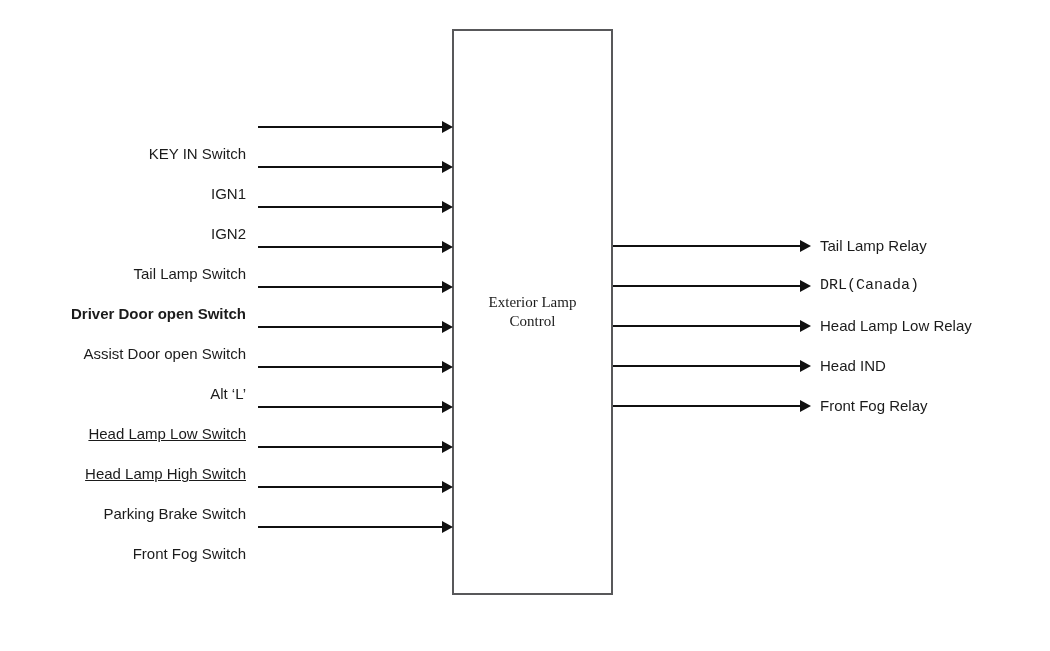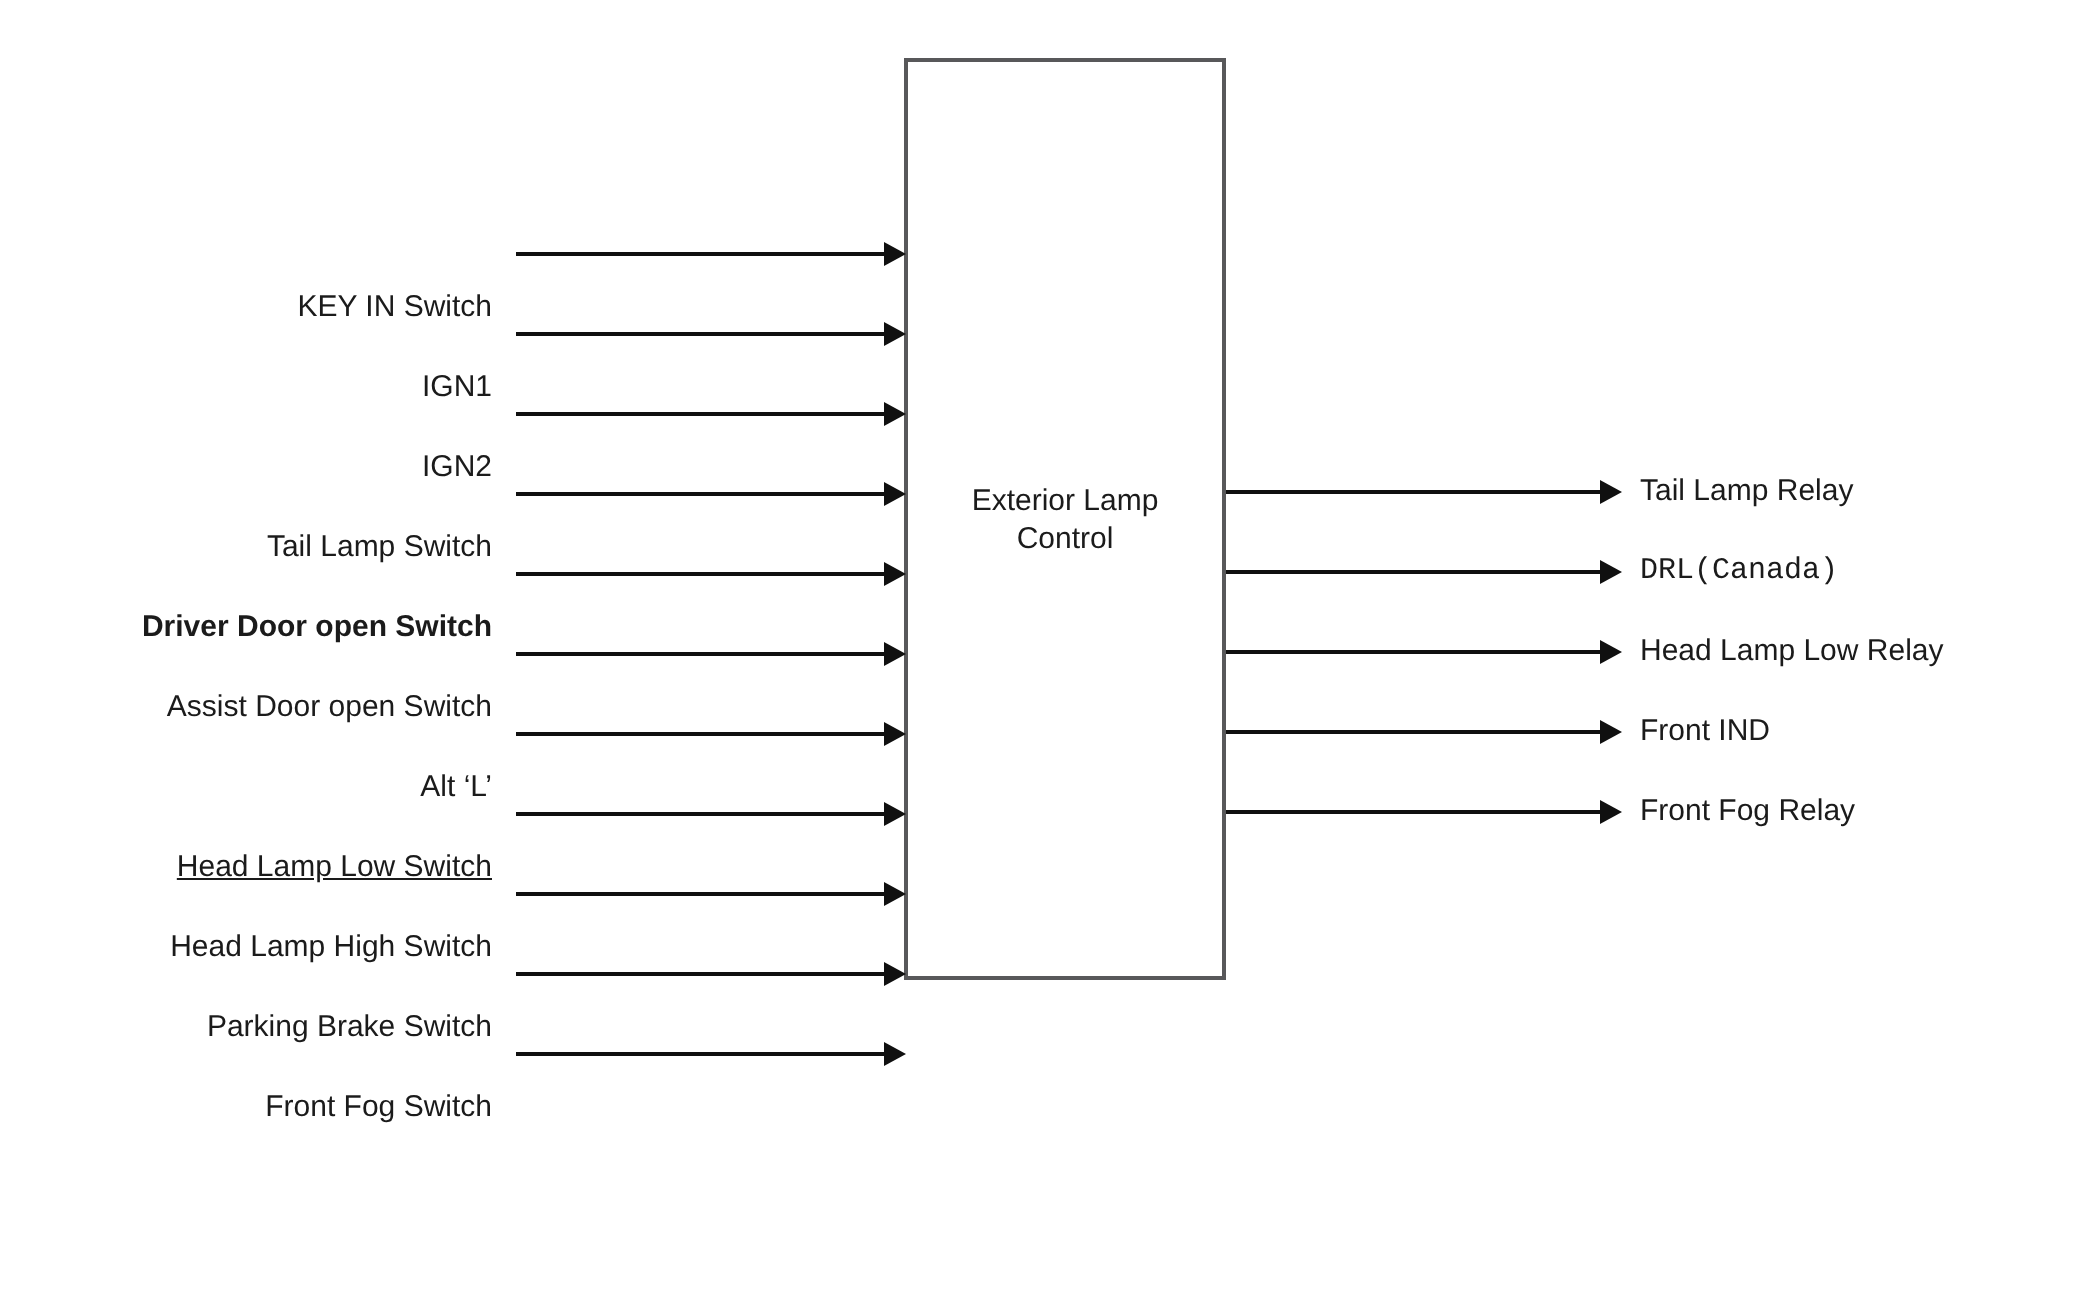--- a/index.html
+++ b/index.html
@@ -66,21 +66,21 @@
     border-bottom: 6px solid transparent;
     border-left: 11px solid #101010;
     top: -6px;
   }
 </style>
 </head>
 <body>
 
 <div id="canvas">
 
-  <div class="block" id="control-block" style="left: 452px; top: 29px; width: 161px; height: 461px; border-color: rgb(88, 88, 90);">
+  <div class="block" id="control-block" style="left: 452px; top: 29px; width: 161px; height: 566px; border-color: rgb(88, 88, 90); font-family: Liberation Serif, serif;">
     <span class="block-label">Exterior Lamp
 Control</span>
   </div>
 
   <div id="inputs-layer">
       <div class="signal" style="top: 127px; left: 0px; width: 100%;">
         <div class="sig-line" style="left: 258px; width: 185px; background: rgb(16, 16, 16);"></div>
         <div class="sig-arrow" style="left: 442px; border-left-color: rgb(16, 16, 16);"></div>
         <span class="sig-label right-align" style="left: 246px; color: rgb(27, 27, 27);">KEY IN Switch</span>
       </div>
@@ -115,21 +115,21 @@
         <span class="sig-label right-align" style="left: 246px; color: rgb(27, 27, 27);">Alt ‘L’</span>
       </div>
       <div class="signal" style="top: 407px; left: 0px; width: 100%;">
         <div class="sig-line" style="left: 258px; width: 185px; background: rgb(16, 16, 16);"></div>
         <div class="sig-arrow" style="left: 442px; border-left-color: rgb(16, 16, 16);"></div>
         <span class="sig-label right-align" style="left: 246px; color: rgb(27, 27, 27); text-decoration: underline;">Head Lamp Low Switch</span>
       </div>
       <div class="signal" style="top: 447px; left: 0px; width: 100%;">
         <div class="sig-line" style="left: 258px; width: 185px; background: rgb(16, 16, 16);"></div>
         <div class="sig-arrow" style="left: 442px; border-left-color: rgb(16, 16, 16);"></div>
-        <span class="sig-label right-align" style="left: 246px; color: rgb(27, 27, 27);">Head Lamp High Switch</span>
+        <span class="sig-label right-align" style="left: 246px; color: rgb(27, 27, 27); text-decoration: underline;">Head Lamp High Switch</span>
       </div>
       <div class="signal" style="top: 487px; left: 0px; width: 100%;">
         <div class="sig-line" style="left: 258px; width: 185px; background: rgb(16, 16, 16);"></div>
         <div class="sig-arrow" style="left: 442px; border-left-color: rgb(16, 16, 16);"></div>
         <span class="sig-label right-align" style="left: 246px; color: rgb(27, 27, 27);">Parking Brake Switch</span>
       </div>
       <div class="signal" style="top: 527px; left: 0px; width: 100%;">
         <div class="sig-line" style="left: 258px; width: 185px; background: rgb(16, 16, 16);"></div>
         <div class="sig-arrow" style="left: 442px; border-left-color: rgb(16, 16, 16);"></div>
         <span class="sig-label right-align" style="left: 246px; color: rgb(27, 27, 27);">Front Fog Switch</span>
@@ -148,21 +148,21 @@
         <span class="sig-label" style="left: 820px; color: rgb(27, 27, 27); font-family: Liberation Mono, monospace;">DRL(Canada)</span>
       </div>
       <div class="signal" style="top: 326px; left: 0px; width: 100%;">
         <div class="sig-line" style="left: 613px; width: 188px; background: rgb(16, 16, 16);"></div>
         <div class="sig-arrow" style="left: 800px; border-left-color: rgb(16, 16, 16);"></div>
         <span class="sig-label" style="left: 820px; color: rgb(27, 27, 27); text-align: center;">Head Lamp Low Relay</span>
       </div>
       <div class="signal" style="top: 366px; left: 0px; width: 100%;">
         <div class="sig-line" style="left: 613px; width: 188px; background: rgb(16, 16, 16);"></div>
         <div class="sig-arrow" style="left: 800px; border-left-color: rgb(16, 16, 16);"></div>
-        <span class="sig-label" style="left: 820px; color: rgb(27, 27, 27);">Front IND</span>
+        <span class="sig-label" style="left: 820px; color: rgb(27, 27, 27);">Head IND</span>
       </div>
       <div class="signal" style="top: 406px; left: 0px; width: 100%;">
         <div class="sig-line" style="left: 613px; width: 188px; background: rgb(16, 16, 16);"></div>
         <div class="sig-arrow" style="left: 800px; border-left-color: rgb(16, 16, 16);"></div>
         <span class="sig-label" style="left: 820px; color: rgb(27, 27, 27); text-align: right;">Front Fog Relay</span>
       </div>
     </div>
 
 </div>
 

